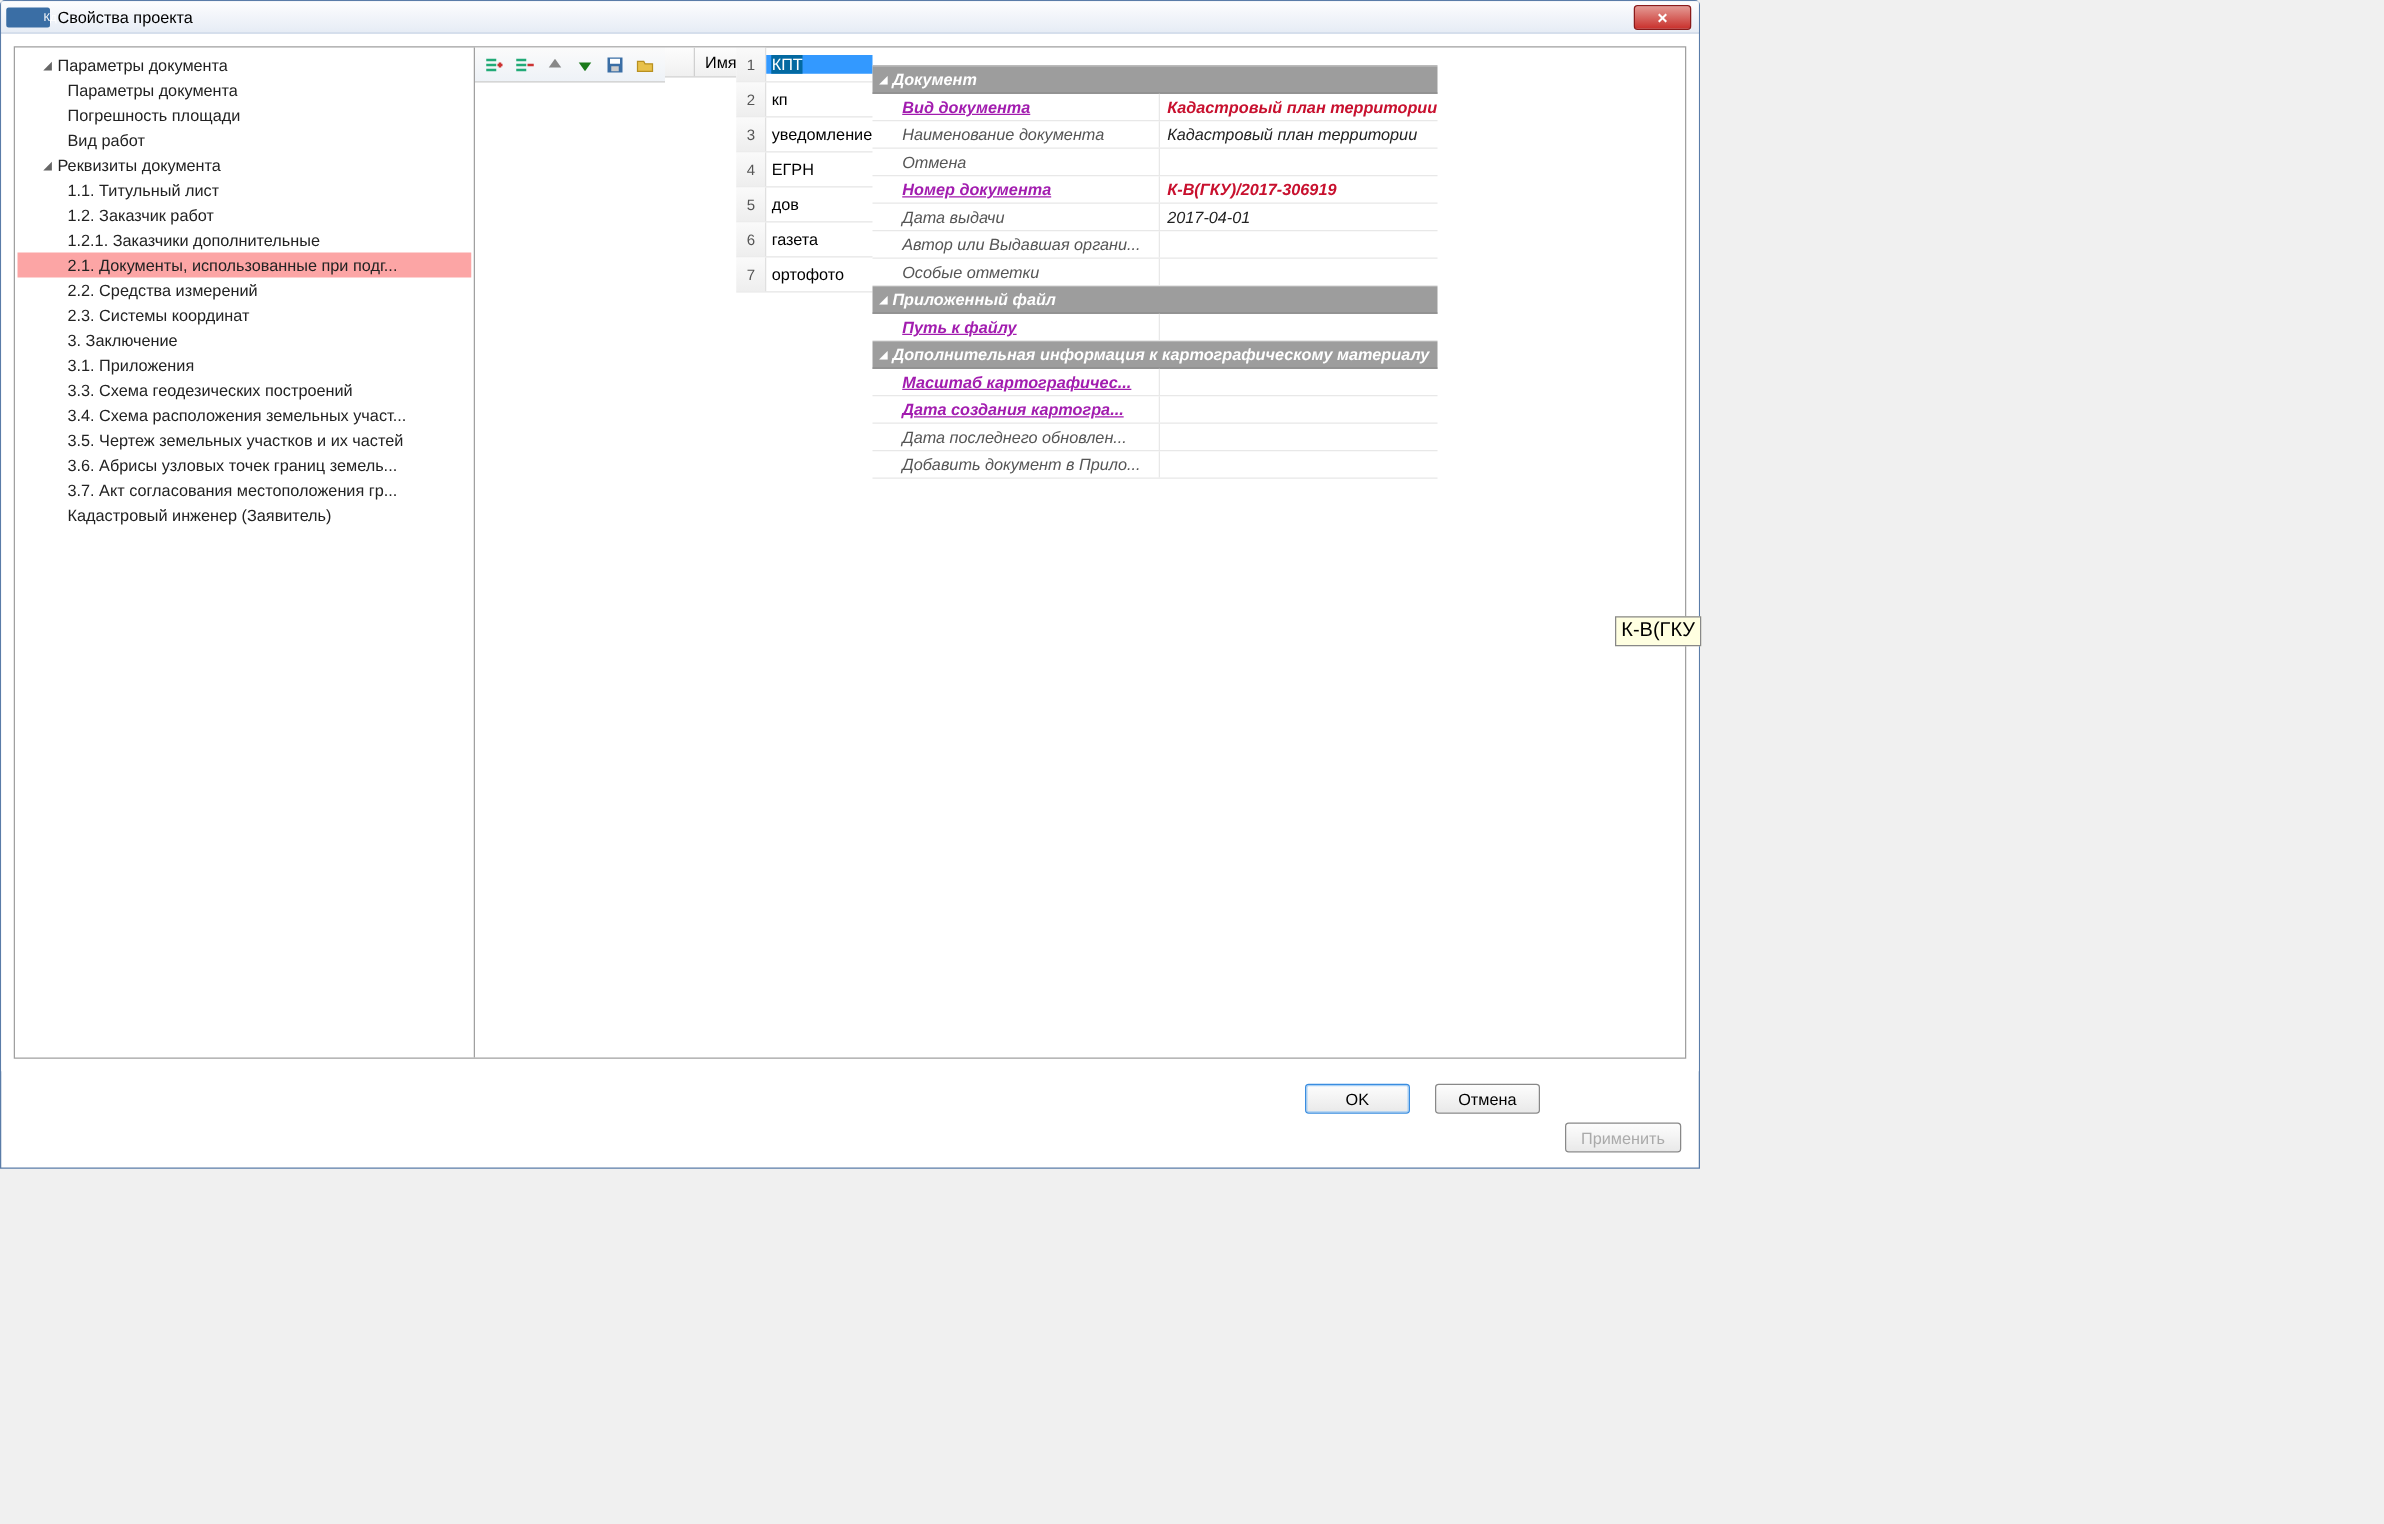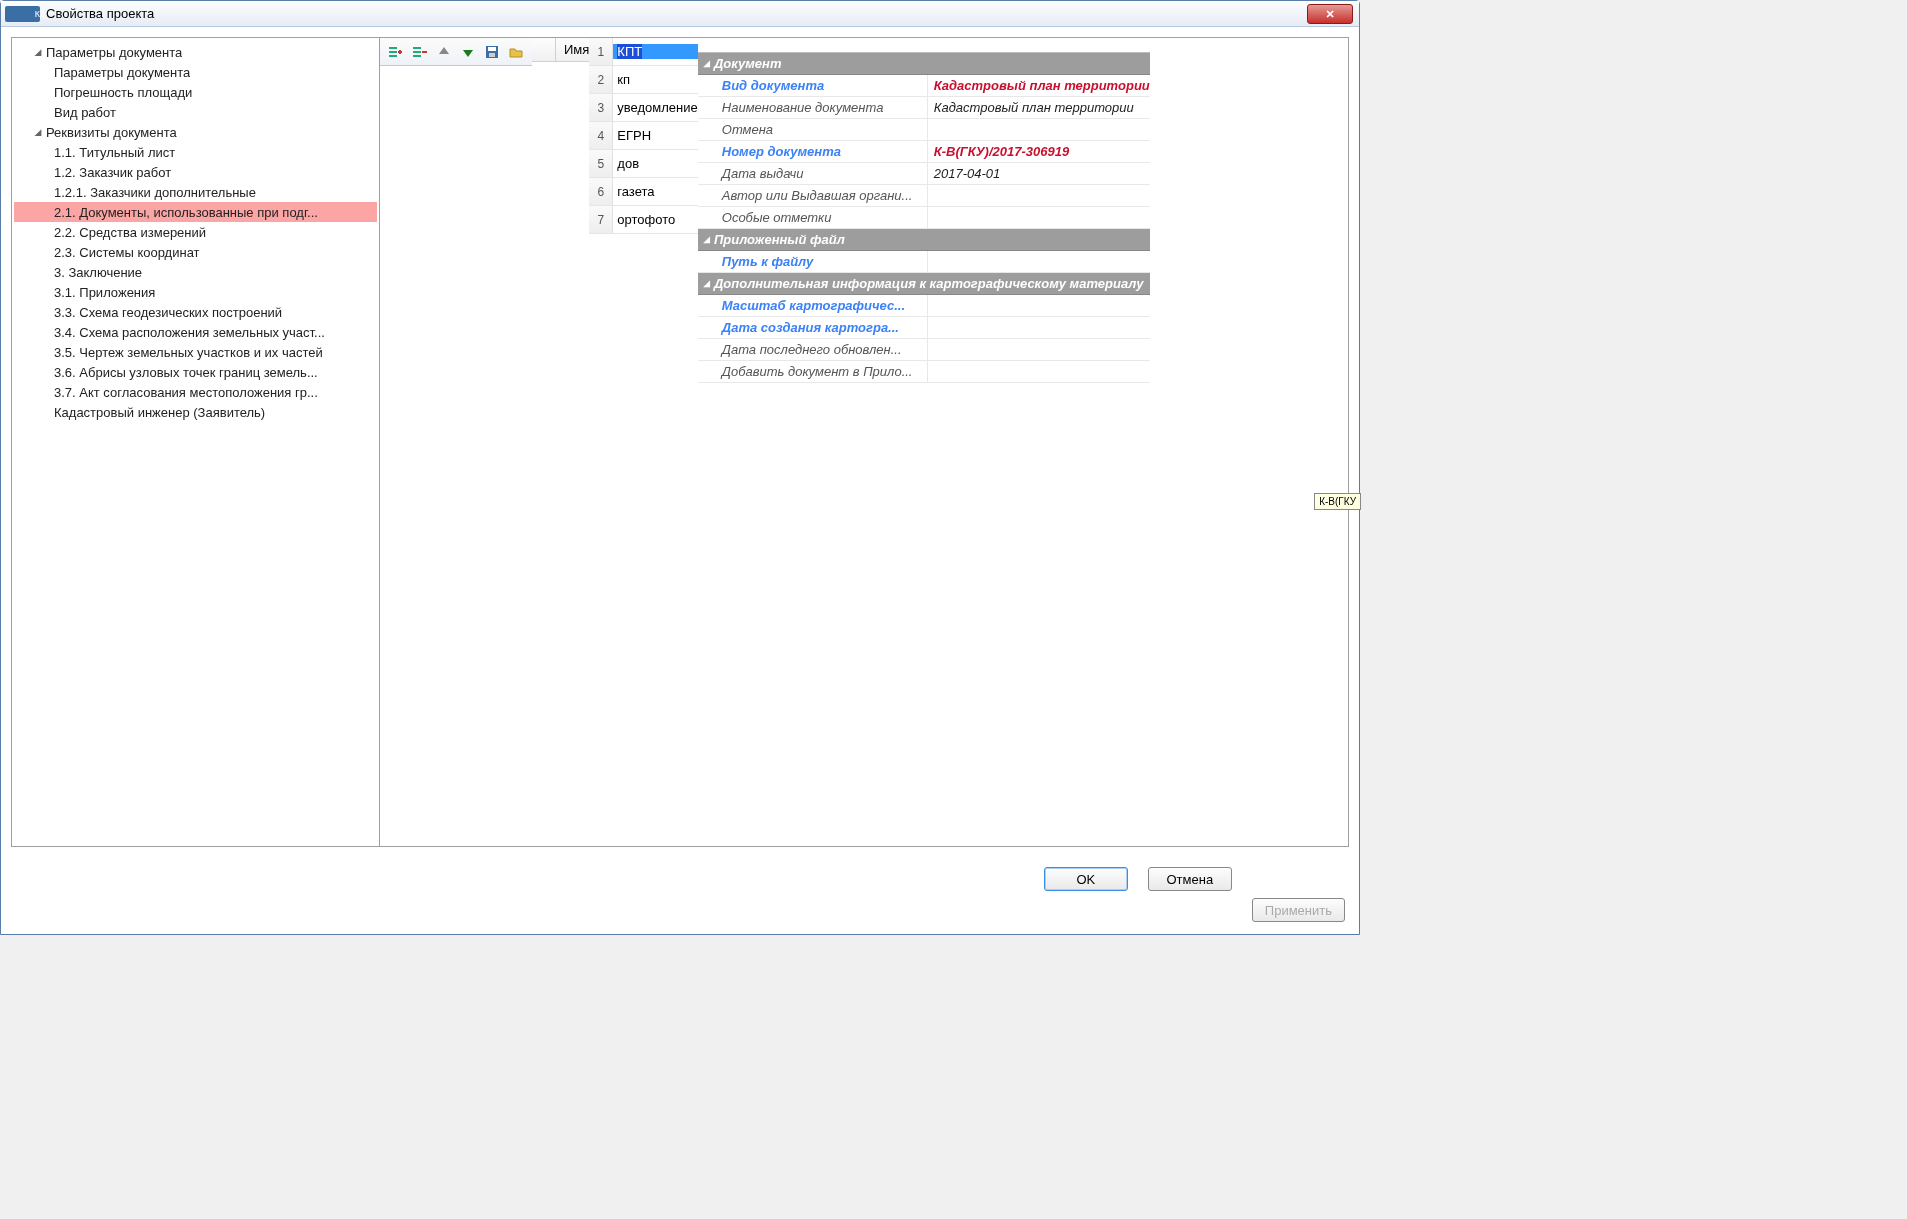--- a/index.html
+++ b/index.html
@@ -125,21 +125,21 @@
   width: 24px; text-align: center;
   background: linear-gradient(#fafafa,#eee);
   border-right: 1px solid #e0e0e0;
   height: 100%;
   display: flex; align-items: center; justify-content: center;
   color: #555;
   font-size: 12px;
 }
 .list-row .val { flex: 1; padding-left: 4px; }
 .list-row .val.sel { background: #3399ff; color: #fff; }
-.list-row .val.sel span { background: #1d4ed8; }
+.list-row .val.sel span { background: #0369a1; }
 
 .props { border-top: 1px solid #bbb; margin-top: 14px; }
 .group-header {
   background: #9d9d9d;
   color: #fff;
   font-style: italic;
   font-weight: bold;
   height: 22px;
   display: flex; align-items: center;
   padding-left: 6px;
@@ -157,21 +157,21 @@
 }
 .prop-label {
   width: 230px;
   padding-left: 24px;
   font-style: italic;
   color: #555;
   display: flex; align-items: center;
   border-right: 1px solid #e8e8e8;
   overflow: hidden; white-space: nowrap; text-overflow: ellipsis;
 }
-.prop-label.req { color: #3b82f6; font-weight: bold; }
+.prop-label.req { color: #a21caf; font-weight: bold; text-decoration: underline; }
 .prop-value {
   flex: 1;
   padding-left: 6px;
   display: flex; align-items: center;
   color: #222;
   font-style: italic;
   overflow: hidden; white-space: nowrap;
 }
 .prop-value.req { color: #c8102e; font-weight: bold; }
 
@@ -193,21 +193,21 @@
 .btn.primary { border-color: #3a8de0; box-shadow: 0 0 0 1px #a8d0f5 inset; }
 .btn.disabled { color: #aaa; margin-top: 31px; }
 
 .tooltip-float {
   position: absolute;
   right: -2px;
   top: 492px;
   background: #ffffe1;
   border: 1px solid #888;
   padding: 2px 4px;
-  font-size: 10px;
+  font-size: 16px;
   white-space: nowrap;
 }
 </style>
 </head>
 <body>
 
 <div class="window">
   <div class="titlebar">
     <div class="app-icon">Кд</div>
     <div class="title">Свойства проекта</div>

